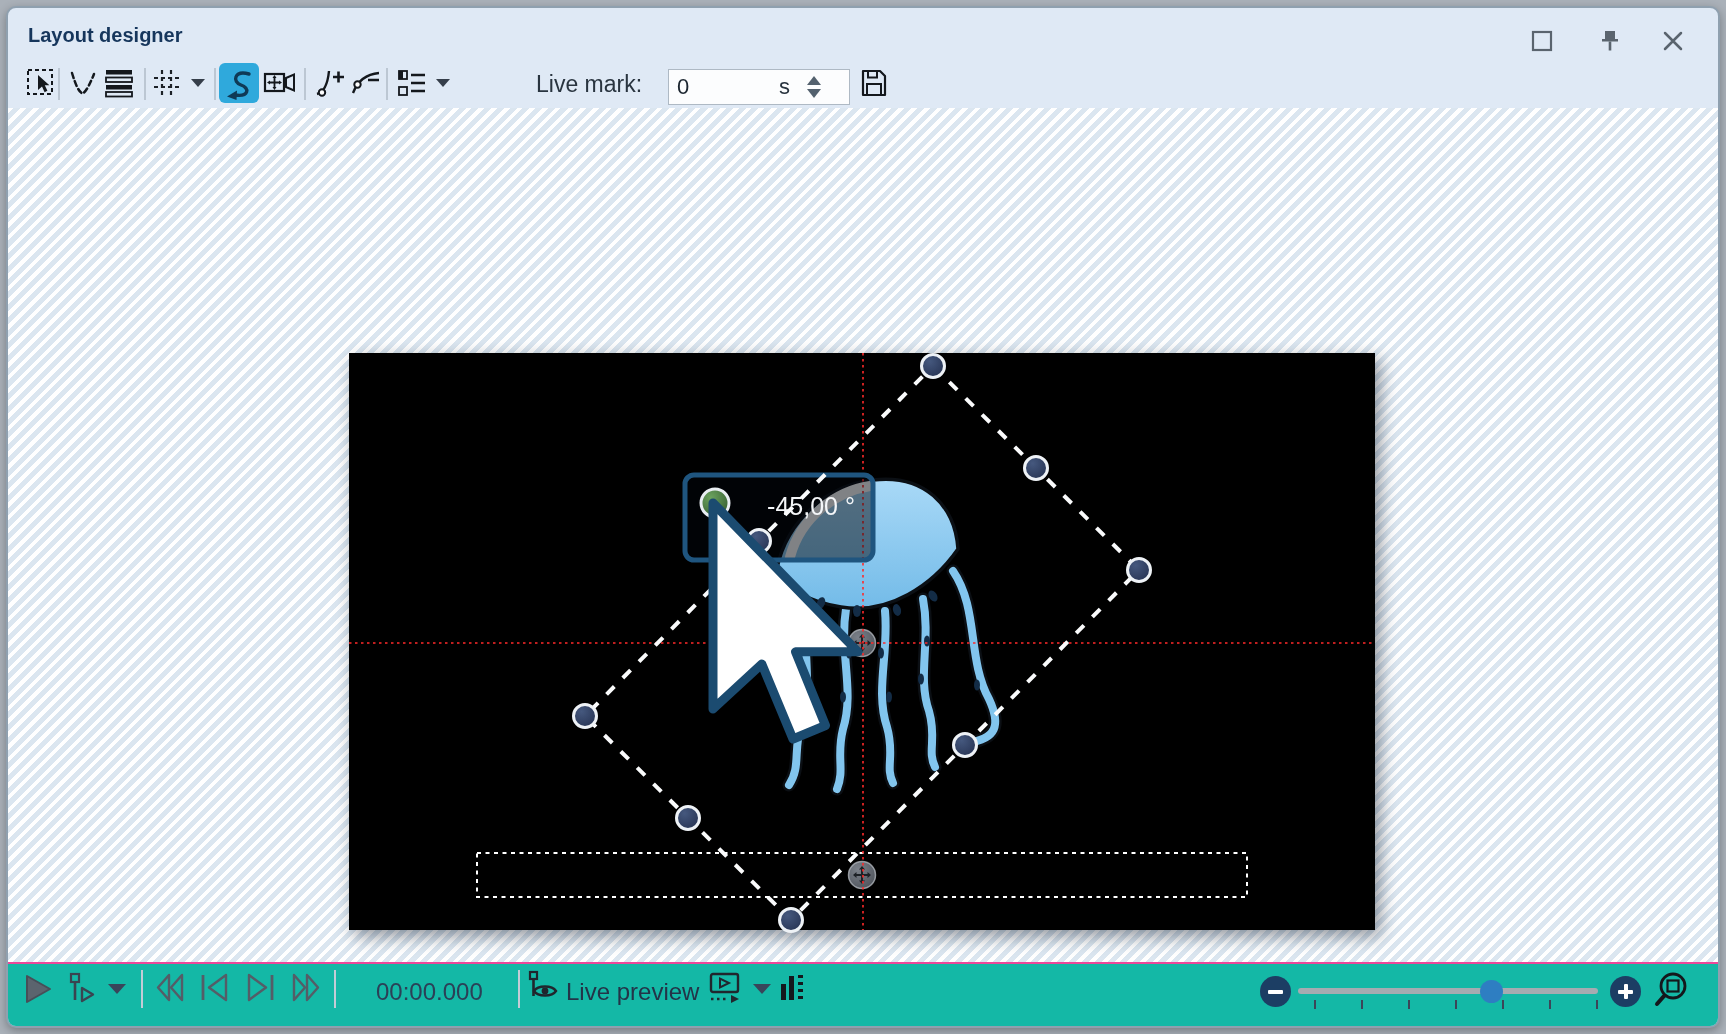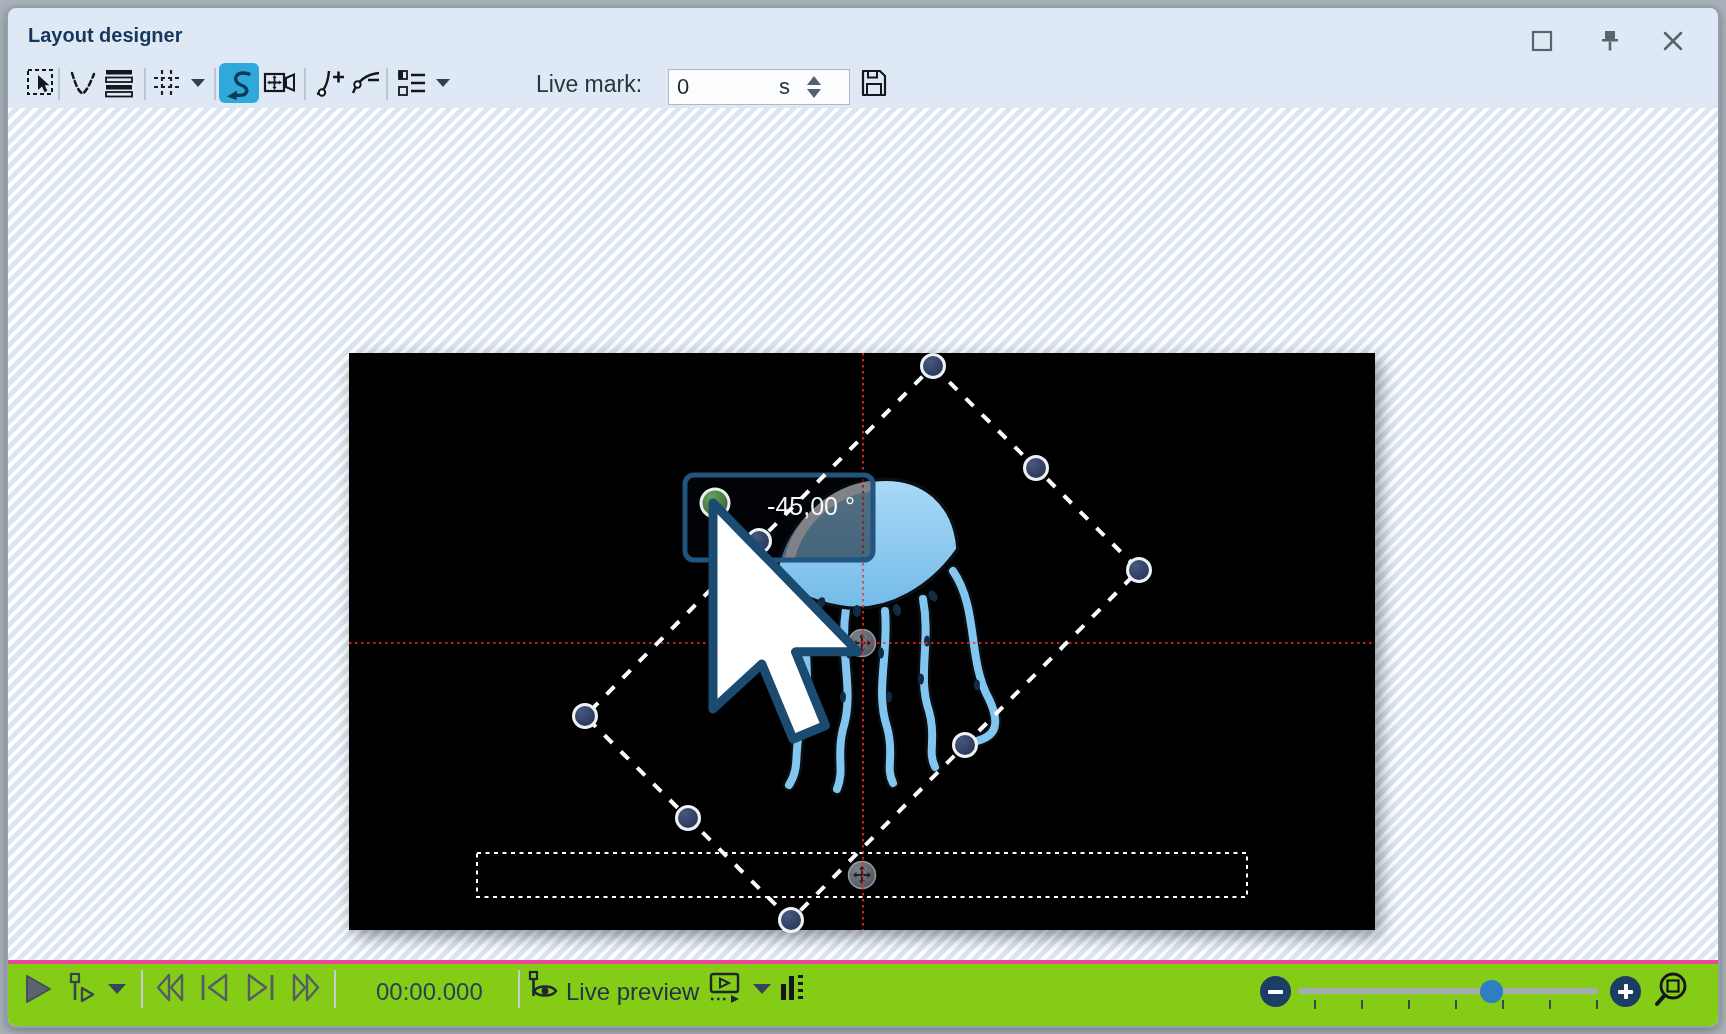--- a/index.html
+++ b/index.html
@@ -18,21 +18,21 @@
   .timebox input{border:none;outline:none;background:transparent;font-family:"Liberation Sans",sans-serif;
            font-size:22px;color:#1c2630;width:100px;padding-left:8px;}
   .timebox .unit{font-size:22px;color:#29343f;width:24px;}
   .spinner{display:flex;flex-direction:column;justify-content:center;gap:4px;margin-left:4px;}
   .spinner svg{display:block;}
   
   .canvas-area{position:absolute;left:0;top:100px;width:100%;height:856px;
     background:repeating-linear-gradient(135deg,#ffffff 0 4px,#dbe6f0 4px 9px);}
   .stage{position:absolute;left:341px;top:245px;overflow:visible;filter:drop-shadow(5px 6px 9px rgba(30,40,55,.5));}
   
-  .bottombar{position:absolute;left:0;bottom:0;width:100%;height:62px;background:#84cc16;border-top:4px solid #ec4899;}
+  .bottombar{position:absolute;left:0;bottom:0;width:100%;height:62px;background:#14b8a6;border-top:2px solid #ec4899;}
   .bbtn{position:absolute;display:flex;align-items:center;justify-content:center;}
   .bsep{position:absolute;top:6px;width:2px;height:38px;background:#c3ccd6;}
   .btext{position:absolute;font-size:24px;color:#2b4057;}
   .zoombtn{position:absolute;top:12px;width:31px;height:31px;border-radius:50%;background:#1c3e64;
            display:flex;align-items:center;justify-content:center;}
   .zoombtn .h{width:15px;height:4px;background:#fff;border-radius:1px;}
   .zoombtn .v{position:absolute;width:4px;height:15px;background:#fff;border-radius:1px;}
   .slider-track{position:absolute;left:1290px;top:24px;width:300px;height:6px;border-radius:3px;background:#a6abb1;}
   .slider-thumb{position:absolute;left:1472px;top:16px;width:23px;height:23px;border-radius:50%;background:#2e7ec2;}
   .tick{position:absolute;top:36px;width:2px;height:9px;background:#3c4658;}

